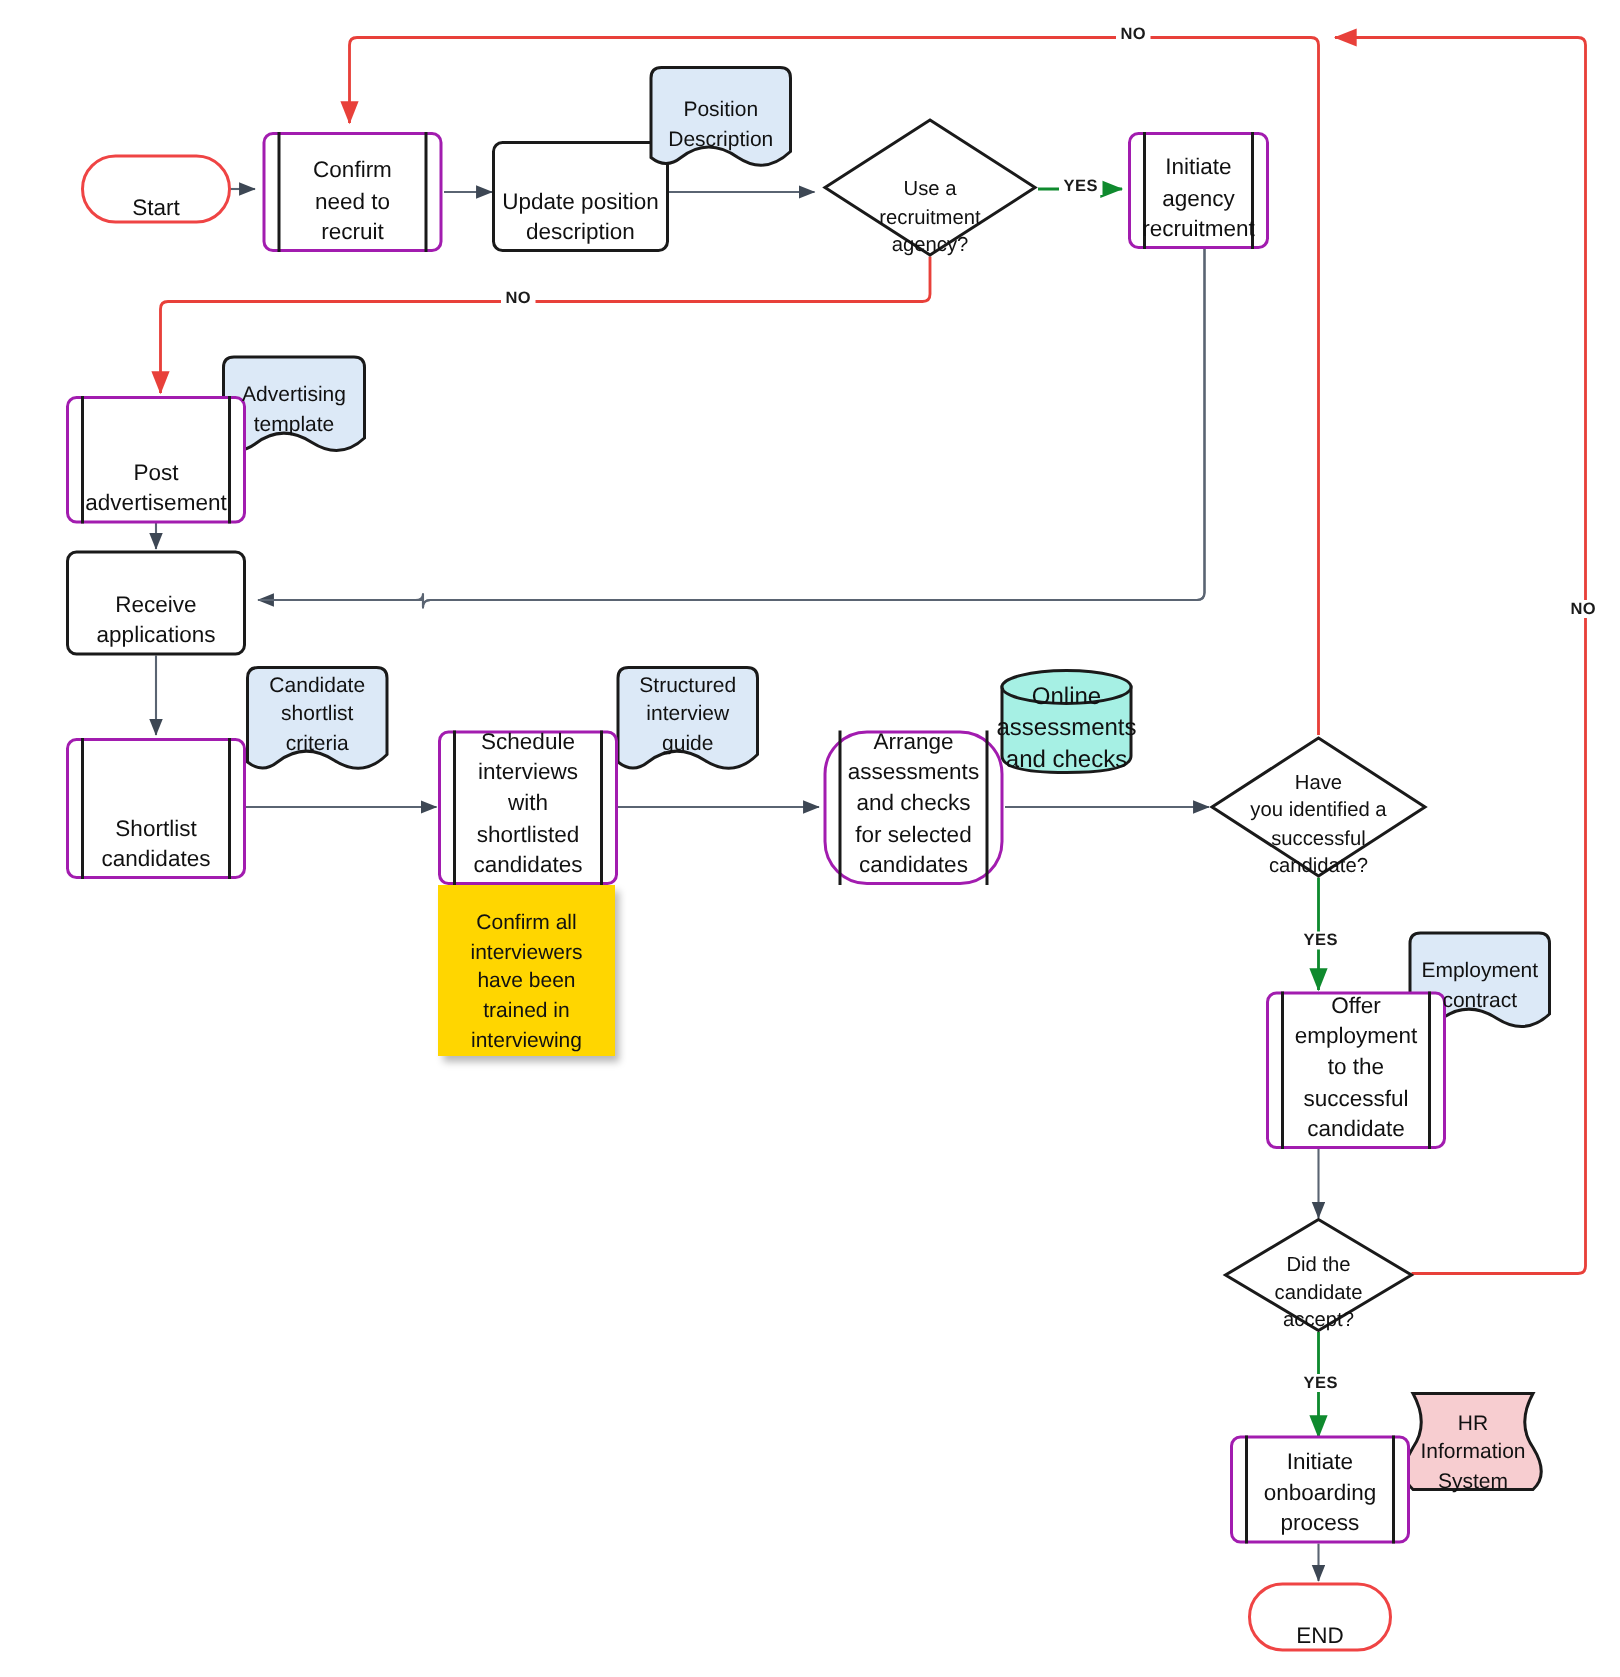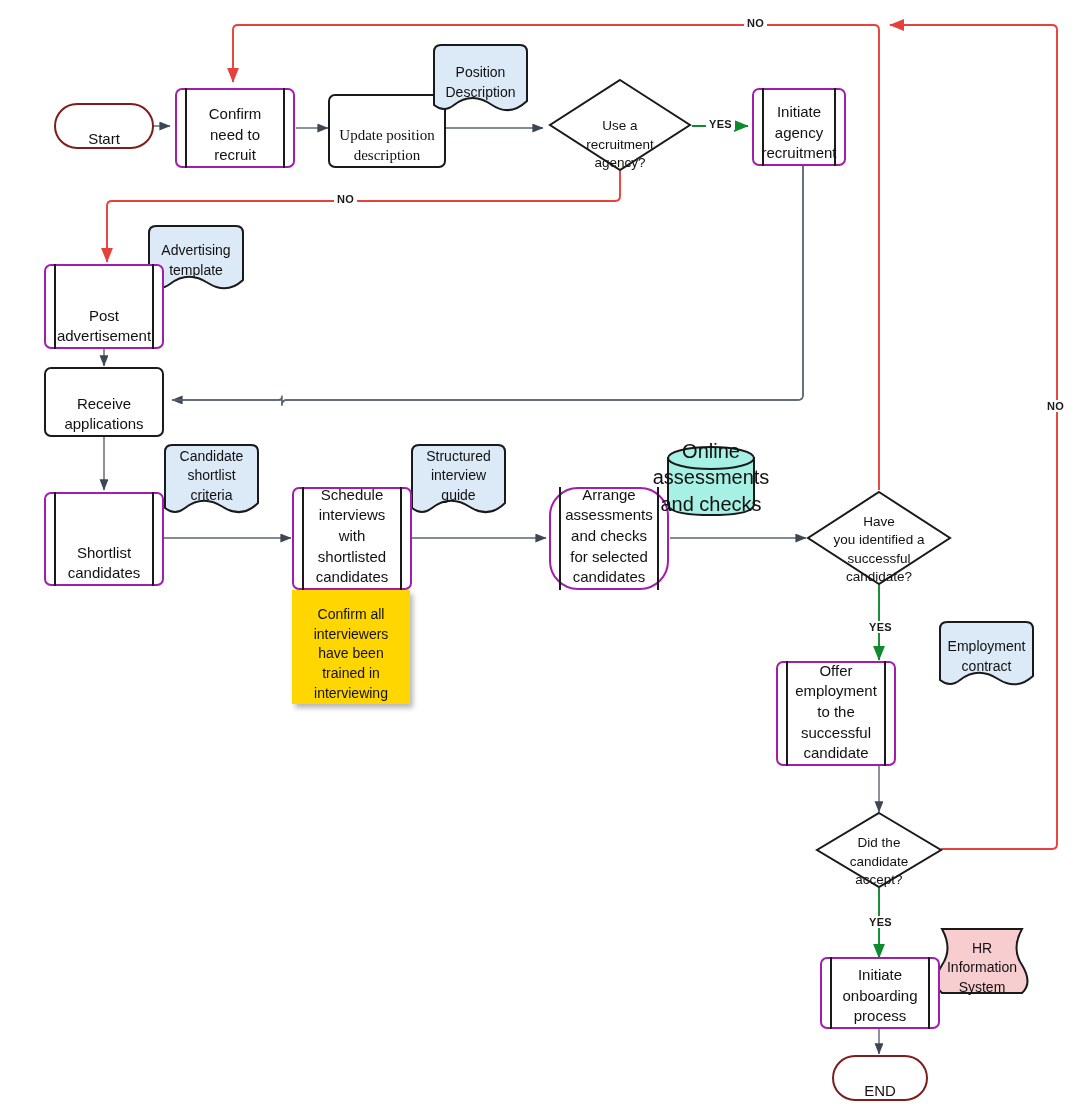--- a/index.html
+++ b/index.html
@@ -3,21 +3,21 @@
 <meta charset="utf-8">
 <style>
   html,body{margin:0;padding:0;background:#ffffff;}
   body{font-family:"Liberation Sans",sans-serif;}
   #canvas{position:relative;width:1080px;height:1118px;background:#ffffff;overflow:hidden;}
   svg#wires{position:absolute;left:0;top:0;width:1080px;height:1118px;pointer-events:none;}
 
   .node{position:absolute;box-sizing:border-box;display:flex;align-items:flex-end;justify-content:center;text-align:center;color:#111111;}
 
   
-  .terminator{border:2px solid #7f1d1d;border-radius:999px;background:#ffffff;font-size:15px;}
+  .terminator{border:2px solid #ef4444;border-radius:999px;background:#ffffff;font-size:15px;}
 
   
   .process{border:2px solid #1a1a1a;border-radius:7px;background:#ffffff;font-size:15px;line-height:1.38;}
 
   
   .subprocess{border:2px solid #a21caf;border-radius:7px;background:#ffffff;font-size:15px;line-height:1.38;}
   .subprocess::before,.subprocess::after{content:"";position:absolute;top:-2px;bottom:-2px;width:0;border-left:2px solid #1a1a1a;}
   .subprocess::before{left:8px;}
   .subprocess::after{right:8px;}
   .subprocess .lbl{position:relative;z-index:2;padding:0 12px;}
@@ -26,21 +26,21 @@
   .decision{background:transparent;font-size:13.5px;line-height:1.35;}
   .decision .dia{position:absolute;left:0;top:0;width:100%;height:100%;}
   .decision .lbl{position:relative;z-index:2;}
 
   
   .docshape{font-size:14px;line-height:1.38;color:#111;}
   .docshape .svgwrap{position:absolute;left:0;top:0;width:100%;height:100%;}
   .docshape .lbl{position:relative;z-index:2;width:100%;padding-bottom:16px;box-sizing:border-box;}
 
   
-  .cylinder{font-size:20px;line-height:1.32;color:#111;}
+  .cylinder{font-size:16px;line-height:1.32;color:#111;}
   .cylinder .svgwrap{position:absolute;left:0;top:0;width:100%;height:100%;}
   .cylinder .lbl{position:relative;z-index:2;padding-top:8px;}
 
   
   .tape{font-size:14px;line-height:1.38;color:#111;}
   .tape .svgwrap{position:absolute;left:0;top:0;width:100%;height:100%;}
   .tape .lbl{position:relative;z-index:2;}
 
   
   .sticky{font-size:14px;line-height:1.42;color:#111;box-shadow:3px 4px 5px rgba(0,0,0,.28);}
@@ -108,21 +108,21 @@
   </svg>
 
   <div class="node terminator" style="left:54px;top:103px;width:100px;height:46px;">
     <span class="lbl">Start</span>
   </div>
 
   <div class="node subprocess" style="left:175px;top:88px;width:120px;height:80px;">
     <span class="lbl">Confirm<br>need to<br>recruit</span>
   </div>
 
-  <div class="node process" style="left:328px;top:94px;width:118px;height:74px;font-family:Liberation Serif, serif;">
+  <div class="node process" style="left:328px;top:94px;width:118px;height:74px;">
     <span class="lbl">Update position<br>description</span>
   </div>
 
   <div class="node docshape" style="left:432px;top:43px;width:97px;height:75px;">
     <div class="svgwrap">
       <svg viewBox="0 0 97 75" preserveAspectRatio="none">
         <path d="M2,9 Q2,2 9,2 L88,2 Q95,2 95,9 L95,58 Q78,74 60,62 Q40,48 22,62 Q12,70 2,62 Z" fill="#dce9f7" stroke="#1a1a1a" stroke-width="2"></path>
       </svg>
     </div>
     <span class="lbl">Position<br>Description</span>
@@ -134,21 +134,21 @@
         <polygon points="72,2 142,47 72,92 2,47" fill="#ffffff" stroke="#1a1a1a" stroke-width="2"></polygon>
       </svg>
     </div>
     <span class="lbl">Use a<br>recruitment<br>agency?</span>
   </div>
 
   <div class="node subprocess" style="left:752px;top:88px;width:94px;height:78px;">
     <span class="lbl">Initiate<br>agency<br>recruitment</span>
   </div>
 
-  <div class="node docshape" style="left:147px;top:224px;width:98px;height:72px;">
+  <div class="node docshape" style="left:147px;top:236px;width:98px;height:72px;">
     <div class="svgwrap">
       <svg viewBox="0 0 98 72" preserveAspectRatio="none">
         <path d="M2,9 Q2,2 9,2 L89,2 Q96,2 96,9 L96,56 Q80,71 61,59 Q41,46 23,60 Q12,68 2,60 Z" fill="#dce9f7" stroke="#1a1a1a" stroke-width="2"></path>
       </svg>
     </div>
     <span class="lbl">Advertising<br>template</span>
   </div>
 
   <div class="node subprocess" style="left:44px;top:264px;width:120px;height:85px;">
     <span class="lbl">Post<br>advertisement</span>
@@ -213,21 +213,21 @@
 
   <div class="node docshape" style="left:938px;top:620px;width:97px;height:72px;">
     <div class="svgwrap">
       <svg viewBox="0 0 97 72" preserveAspectRatio="none">
         <path d="M2,9 Q2,2 9,2 L88,2 Q95,2 95,9 L95,56 Q79,71 60,59 Q40,46 22,60 Q12,68 2,60 Z" fill="#dce9f7" stroke="#1a1a1a" stroke-width="2"></path>
       </svg>
     </div>
     <span class="lbl">Employment<br>contract</span>
   </div>
 
-  <div class="node subprocess" style="left:776px;top:661px;width:120px;height:105px;">
+  <div class="node subprocess" style="left:844px;top:661px;width:120px;height:105px;">
     <span class="lbl">Offer<br>employment<br>to the<br>successful<br>candidate</span>
   </div>
 
   <div class="node decision" style="left:815px;top:811px;width:128px;height:78px;">
     <div class="dia">
       <svg viewBox="0 0 128 78" preserveAspectRatio="none">
         <polygon points="64,2 126,39 64,76 2,39" fill="#ffffff" stroke="#1a1a1a" stroke-width="2"></polygon>
       </svg>
     </div>
     <span class="lbl">Did the<br>candidate<br>accept?</span>

